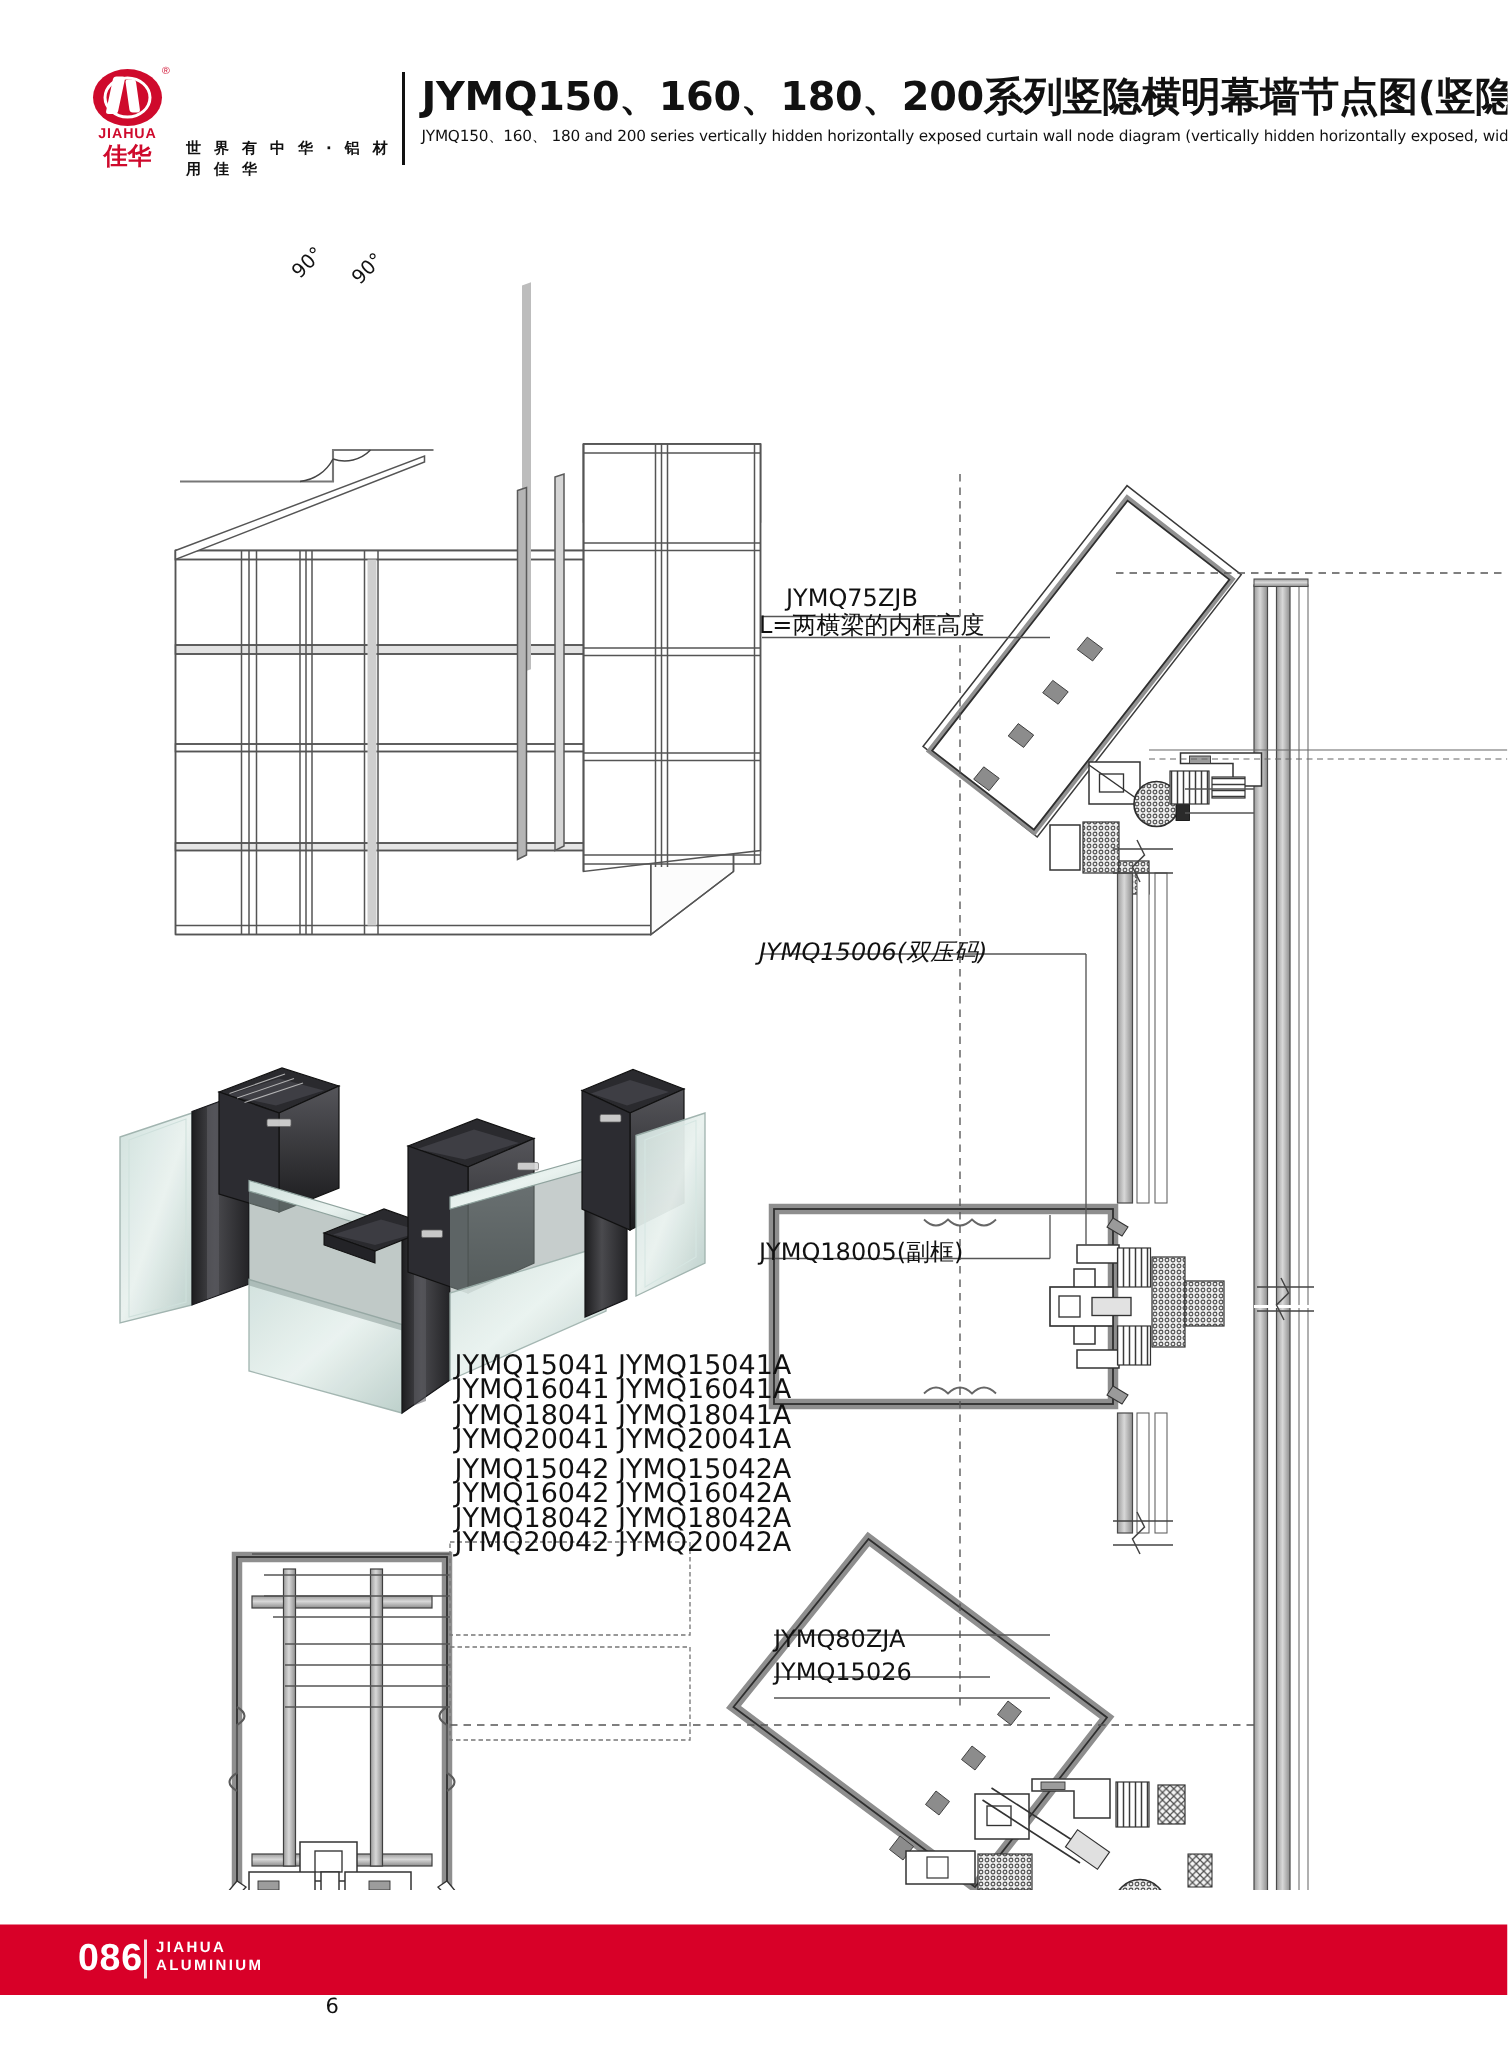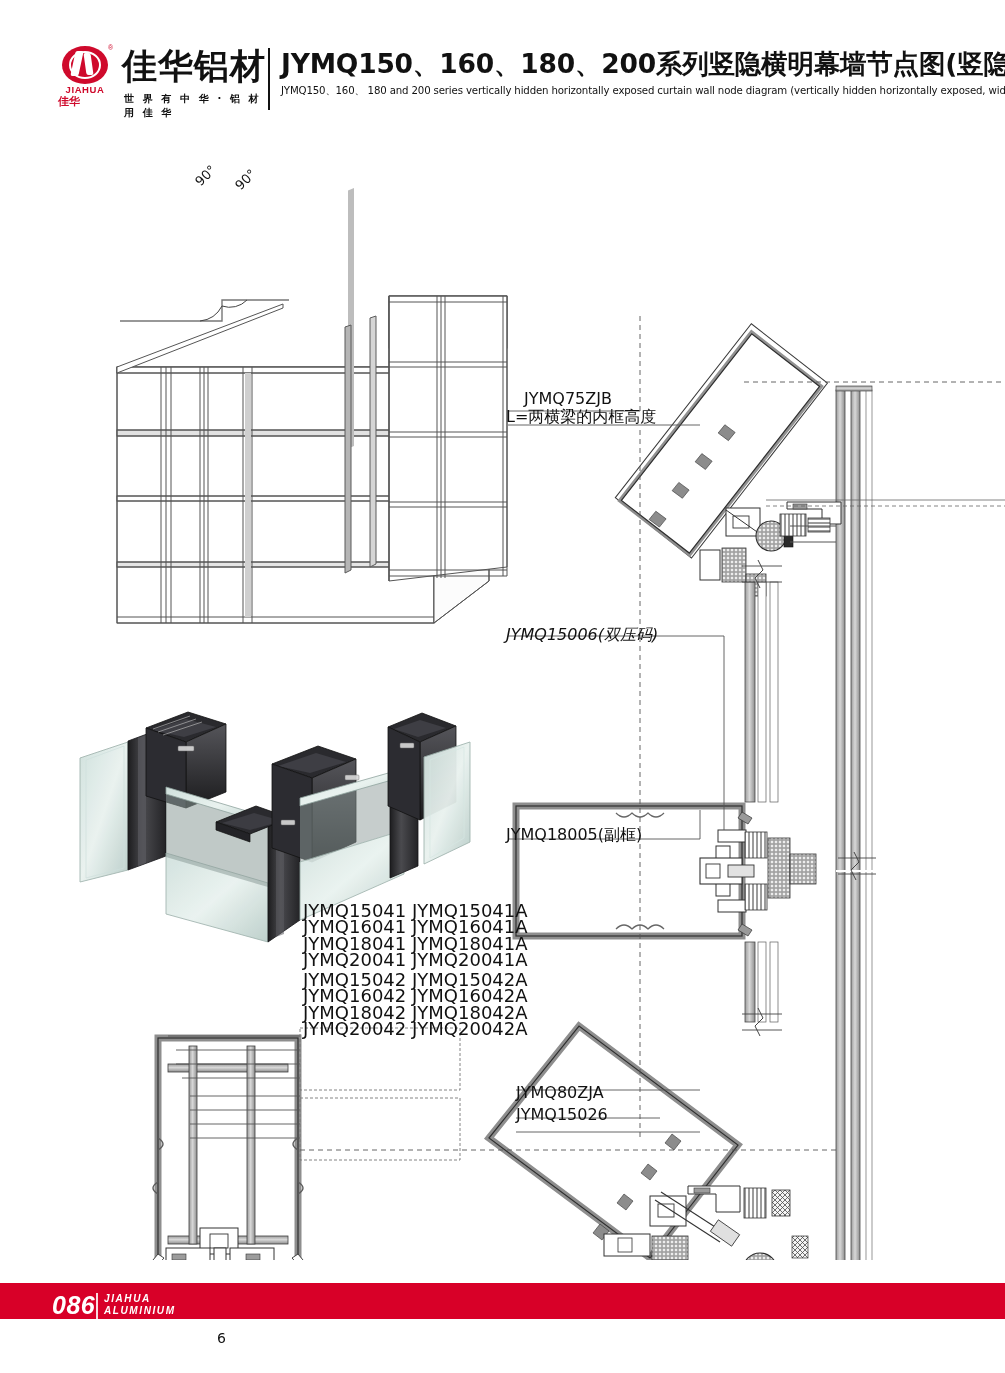--- a/index.html
+++ b/index.html
@@ -17,21 +17,21 @@
       box-sizing:border-box;}
   #logo-mark .swash{position:absolute;left:15px;top:7px;width:8px;height:25px;
       background:#fff;transform:skewX(-12deg);border-radius:2px;}
   #logo-mark .swash2{position:absolute;left:27px;top:9px;width:7px;height:22px;
       background:#fff;transform:skewX(8deg);border-radius:2px;}
   #logo-mark .reg{position:absolute;left:50px;top:0px;font-size:7px;color:#cf0a2c;}
   #logo-mark .jiahua-en{position:absolute;left:0px;top:40px;width:54px;
       text-align:center;font-size:9.5px;font-weight:bold;color:#cf0a2c;
       letter-spacing:.6px;}
   #logo-mark .jiahua-cn{position:absolute;left:0px;top:50px;width:54px;
-      font-size:11px;font-weight:bold;color:#cf0a2c;}
+      text-align:center;font-size:16px;font-weight:bold;color:#cf0a2c;}
   #logo-cn{position:absolute;left:64px;top:2px;font-size:35px;font-weight:bold;
       letter-spacing:1px;line-height:40px;color:#111;
       font-family:"DejaVu Sans","Liberation Sans",sans-serif;}
   #logo-slogan{position:absolute;left:66px;top:48px;font-size:10px;
       letter-spacing:2.6px;color:#111;font-weight:bold;
       font-family:"DejaVu Sans","Liberation Sans",sans-serif;}
   #hdr-divider{position:absolute;left:268px;top:18px;width:2px;height:62px;
       background:#111;}
   #title-cn{position:absolute;left:281px;top:16px;font-size:26.5px;
       font-weight:bold;letter-spacing:-.2px;white-space:nowrap;color:#111;
@@ -44,22 +44,22 @@
   #canvas{position:absolute;left:0;top:130px;width:1005px;height:1130px;}
   #canvas svg{display:block;}
 
   
   .callout{position:absolute;font-size:16px;white-space:nowrap;color:#111;
       font-family:"DejaVu Sans","Liberation Sans",sans-serif;}
   .partbox{position:absolute;font-size:18px;line-height:16.3px;color:#111;
       white-space:nowrap;font-family:"DejaVu Sans","Liberation Sans",sans-serif;}
 
   
-  #footer{position:absolute;left:0;top:1283px;width:1005px;height:36px;
-      background:#d80028;font-style:italic;}
+  #footer{position:absolute;left:0;top:1283px;width:1005px;height:47px;
+      background:#d80028;}
   #pageno{position:absolute;left:52px;top:8px;font-size:25px;font-weight:bold;
       color:#fff;letter-spacing:.5px;}
   #foot-div{position:absolute;left:96px;top:10px;width:1.5px;height:26px;
       background:#fff;opacity:.85;}
   #foot-brand{position:absolute;left:104px;top:10px;color:#fff;font-size:10px;
       line-height:11.5px;letter-spacing:1.6px;font-weight:bold;}
 </style>
 </head>
 <body>
 
@@ -67,21 +67,20 @@
 
   <div id="logo-block">
     <div id="logo-mark">
       <div class="disc"></div>
       <div class="swash"></div>
       <div class="swash2"></div>
       <div class="reg">®</div>
       <div class="jiahua-en">JIAHUA</div>
       <div class="jiahua-cn">佳华</div>
     </div>
-    <div id="logo-cn">佳华铝材</div>
     <div id="logo-slogan">世 界 有 中 华  ·  铝 材 用 佳 华</div>
   </div>
 
   <div id="hdr-divider"></div>
 
   <div id="title-cn">JYMQ150、160、180、200系列竖隐横明幕墙节点图(竖隐横明100宽)</div>
   <div id="title-en">JYMQ150、160、 180 and 200 series vertically hidden horizontally exposed curtain wall node diagram (vertically hidden horizontally exposed, width: 100)</div>
 </div>
 
 <div id="canvas">

